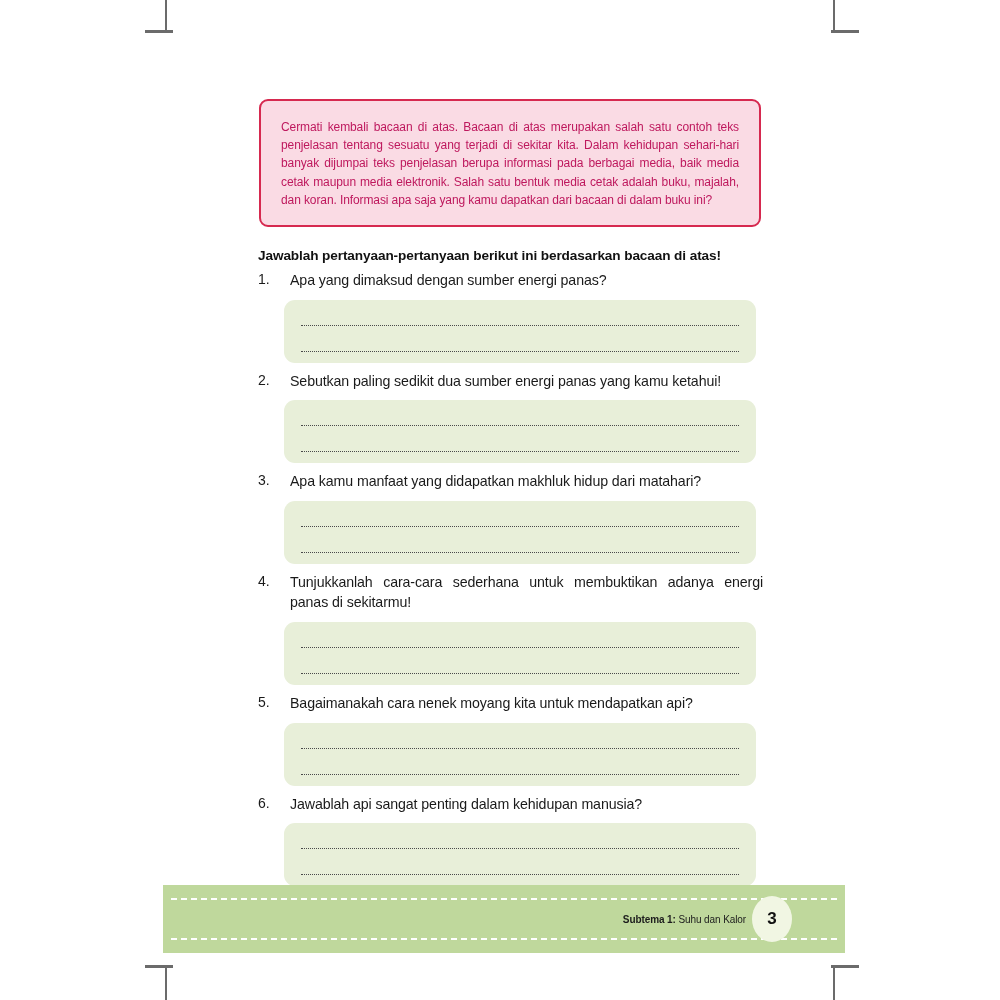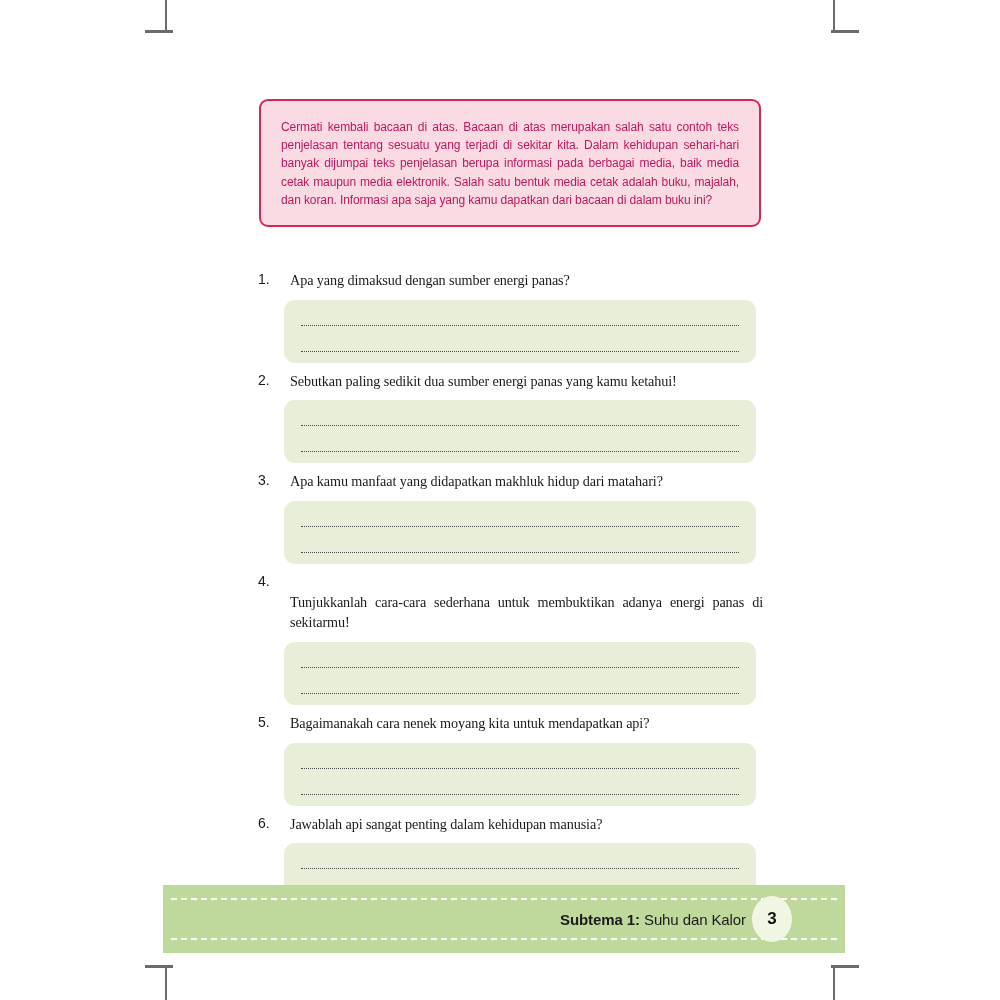--- a/index.html
+++ b/index.html
@@ -110,25 +110,23 @@
     font-size: 14px;
     color: #1a1a1a;
     padding-top: 1px;
   }
   .q-text {
     flex: 1 1 auto;
     font-size: 14.2px;
     line-height: 1.45;
     color: #1a1a1a;
     letter-spacing: -0.1px;
-    font-family: Liberation Serif, serif;
   }
   .q-text.justify {
     text-align: justify;
-    margin-top: 20px;
   }
 
   
   .answer-box {
     margin-left: 26px;
     margin-top: 9px;
     width: 472px;
     height: 63px;
     box-sizing: border-box;
     background: #e8efd9;
@@ -163,21 +161,21 @@
     border-top: 2.5px dashed #ffffff;
   }
   .footer-dash.top { top: 13px; }
   .footer-dash.bottom { bottom: 13px; }
 
   .footer-label {
     position: absolute;
     right: 99px;
     top: 50%;
     transform: translateY(-50%);
-    font-size: 15px;
+    font-size: 10px;
     color: #1c1c1c;
     white-space: nowrap;
     letter-spacing: -0.1px;
   }
   .footer-label .bold {
     font-weight: bold;
   }
 
   .page-num-badge {
     position: absolute;
@@ -215,20 +213,21 @@
   </div>
   <div class="crop-mark crop-br">
     <div class="v"></div>
     <div class="h"></div>
   </div>
 
   <div class="callout">
     <p class="callout-text">Cermati kembali bacaan di atas. Bacaan di atas merupakan salah satu contoh teks penjelasan tentang sesuatu yang terjadi di sekitar kita. Dalam kehidupan sehari-hari banyak dijumpai teks penjelasan berupa informasi pada berbagai media, baik media cetak maupun media elektronik. Salah satu bentuk media cetak adalah buku, majalah, dan koran. Informasi apa saja yang kamu dapatkan dari bacaan di dalam buku ini?</p>
   </div>
 
+  <div class="instruction">Jawablah pertanyaan-pertanyaan berikut ini berdasarkan bacaan di atas!</div>
 
   <div class="q-list">
 
     <div class="q-item">
       <div class="q-head">
         <div class="q-num">1.</div>
         <div class="q-text">Apa yang dimaksud dengan sumber energi panas?</div>
       </div>
       <div class="answer-box">
         <div class="answer-line l1"></div>

